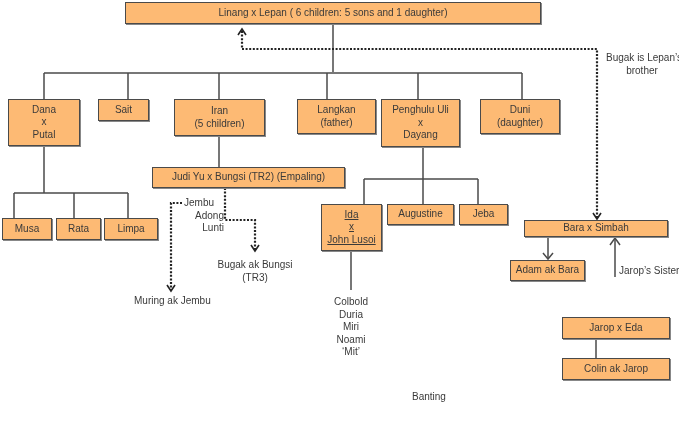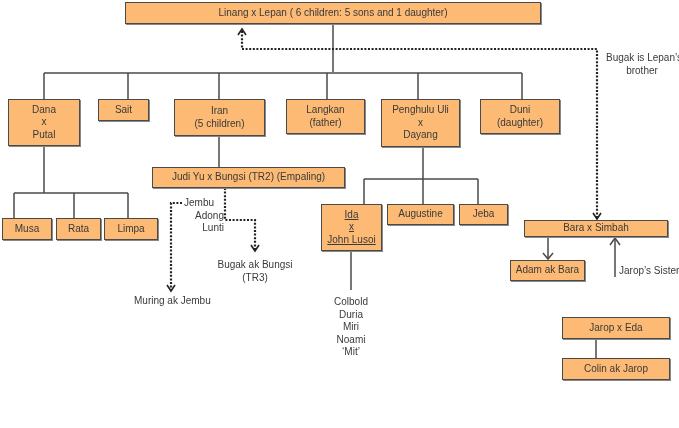--- a/index.html
+++ b/index.html
@@ -78,21 +78,21 @@
   <span>x</span>
   <span>Putal</span>
 </div>
 <div class="box" style="left:98px; top:99px; width:51px; height:22px;">
   <span>Sait</span>
 </div>
 <div class="box" style="left:174px; top:99px; width:91px; height:37px;">
   <span>Iran</span>
   <span>(5 children)</span>
 </div>
-<div class="box" style="left:286px; top:99px; width:79px; height:35px;text-align:right;">
+<div class="box" style="left:297px; top:99px; width:79px; height:35px;text-align:right;">
   <span>Langkan</span>
   <span>(father)</span>
 </div>
 <div class="box" style="left:381px; top:99px; width:79px; height:48px;">
   <span>Penghulu Uli</span>
   <span>x</span>
   <span>Dayang</span>
 </div>
 <div class="box" style="left:480px; top:99px; width:80px; height:35px;">
   <span>Duni</span>
@@ -158,13 +158,14 @@
 </div>
 
 <div class="box" style="left:562px; top:317px; width:108px; height:22px;">
   <span>Jarop x Eda</span>
 </div>
 <div class="box" style="left:562px; top:358px; width:108px; height:22px;">
   <span>Colin ak Jarop</span>
 </div>
 
 <div class="label" style="left:412px; top:391px;">
+  <div>Banting</div>
 </div>
 
 </body></html>

